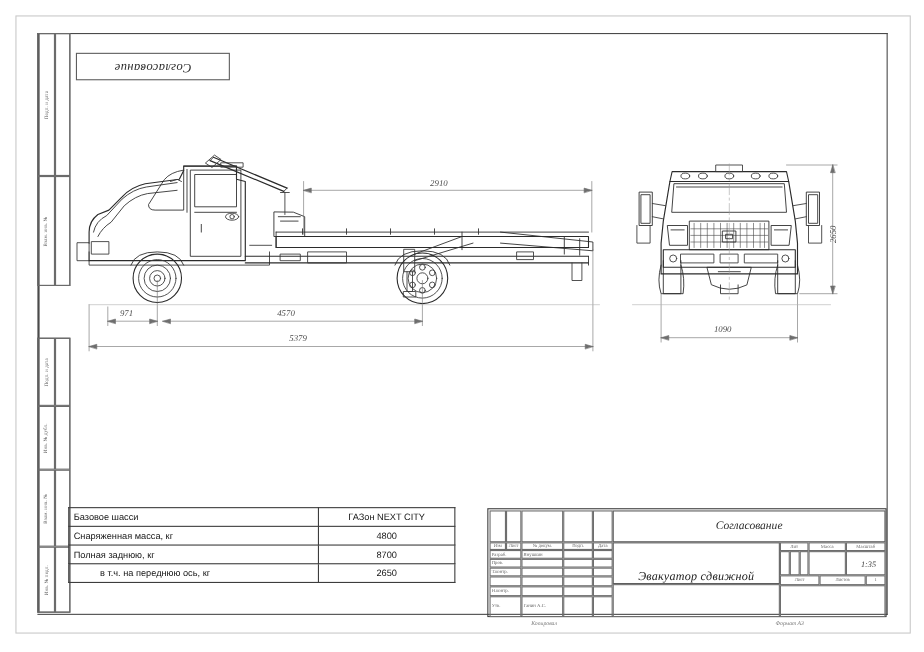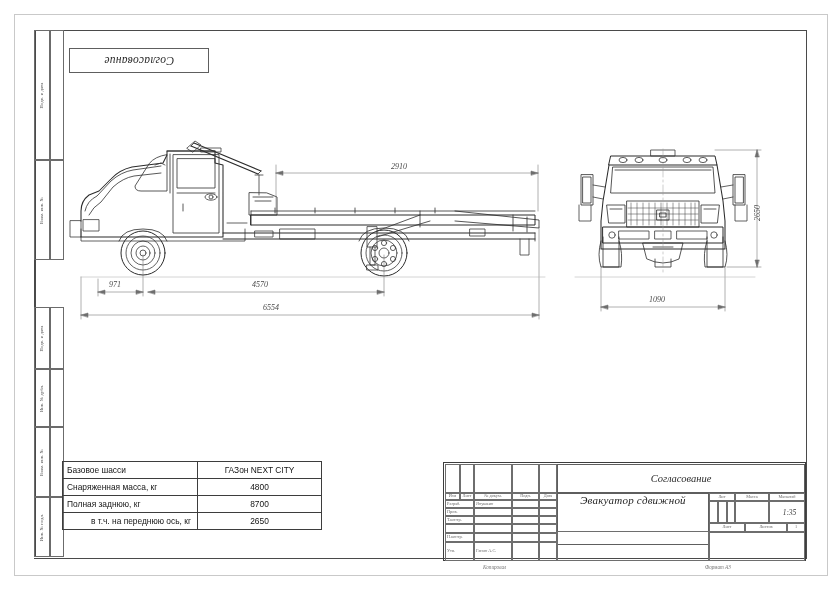--- a/index.html
+++ b/index.html
@@ -24,44 +24,44 @@
           letter-spacing:.1px;color:#555;font-family:"Liberation Serif",serif;}
 
   
   #soglas-top{position:absolute;left:54px;top:33px;width:140px;height:25px;
               border:1px solid #5e5e5e;box-sizing:border-box;
               display:flex;align-items:center;justify-content:center;}
   #soglas-top span{transform:rotate(180deg);font-style:italic;font-size:11.5px;
                    color:#2a2a2a;letter-spacing:.3px;}
 
   
-  #spec{position:absolute;left:47px;top:446px;width:260px;
+  #spec{position:absolute;left:47px;top:446px;width:352px;
         border-collapse:collapse;font-size:8.6px;}
   #spec td{border:1px solid #3d3d3d;padding:1px 4px;height:14px;
            color:#141414;font-family:"Liberation Sans",sans-serif;font-size:8.4px;}
   #spec td.val{text-align:center;width:115px;}
   #spec td.ind{padding-left:28px;}
 
   
   #tblock{position:absolute;left:428px;top:447px;width:363px;height:99px;
           border:1.4px solid #3d3d3d;box-sizing:border-box;}
   .tb{position:absolute;box-sizing:border-box;border:.8px solid #6e6e6e;}
   .tbtxt{font-size:4.3px;color:#6a6a6a;line-height:1;white-space:nowrap;
          font-family:"Liberation Serif",serif;}
   .tb-c{display:flex;align-items:center;justify-content:center;text-align:center;}
   .tb-l{display:flex;align-items:center;padding-left:1px;}
 
   #tb-soglas{position:absolute;left:113px;top:1px;width:248px;height:29px;
              border:.9px solid #5e5e5e;box-sizing:border-box;
              display:flex;align-items:center;justify-content:center;}
   #tb-soglas span{font-style:italic;font-size:10.5px;color:#2b2b2b;}
 
-  #tb-name{position:absolute;left:113px;top:30px;width:152px;height:52px;
+  #tb-name{position:absolute;left:113px;top:30px;width:152px;height:38px;
            border:.9px solid #5e5e5e;box-sizing:border-box;
-           display:flex;align-items:flex-start;justify-content:center;}
+           display:flex;align-items:flex-end;justify-content:center;}
   #tb-name span{font-style:italic;font-size:11px;color:#222;letter-spacing:.2px;}
 
   #tb-scale{position:absolute;left:330px;top:38px;width:31px;height:22px;
             display:flex;align-items:center;justify-content:center;}
   #tb-scale span{font-style:italic;font-size:7.5px;color:#3a3a3a;font-family:Liberation Serif, serif;}
 
   
   #kopiroval{position:absolute;left:468px;top:549px;font-style:italic;
              font-size:5.2px;color:#777;}
   #format{position:absolute;left:690px;top:549px;font-style:italic;
@@ -334,21 +334,21 @@
 
         <path d="M66,262 L530,262" stroke="#b0b0b0"></path>
         <path d="M560,262 L740,262" stroke="#b0b0b0"></path>
       </g>
     </g>
   </svg>
 
   <div class="dim" style="left:376px;top:147px;">2910</div>
   <div class="dim" style="left:94px;top:265px;">971</div>
   <div class="dim" style="left:237px;top:265px;">4570</div>
-  <div class="dim" style="left:248px;top:288px;">6554</div>
+  <div class="dim" style="left:248px;top:288px;">5379</div>
   <div class="dim vert" style="left:738px;top:206px;">2650</div>
   <div class="dim" style="left:634px;top:280px;">1090</div>
 
   <table id="spec">
       <tbody>
     <tr>
       <td>Базовое шасси</td>
       <td class="val">ГАЗон NEXT CITY</td>
     </tr>
     <tr>

